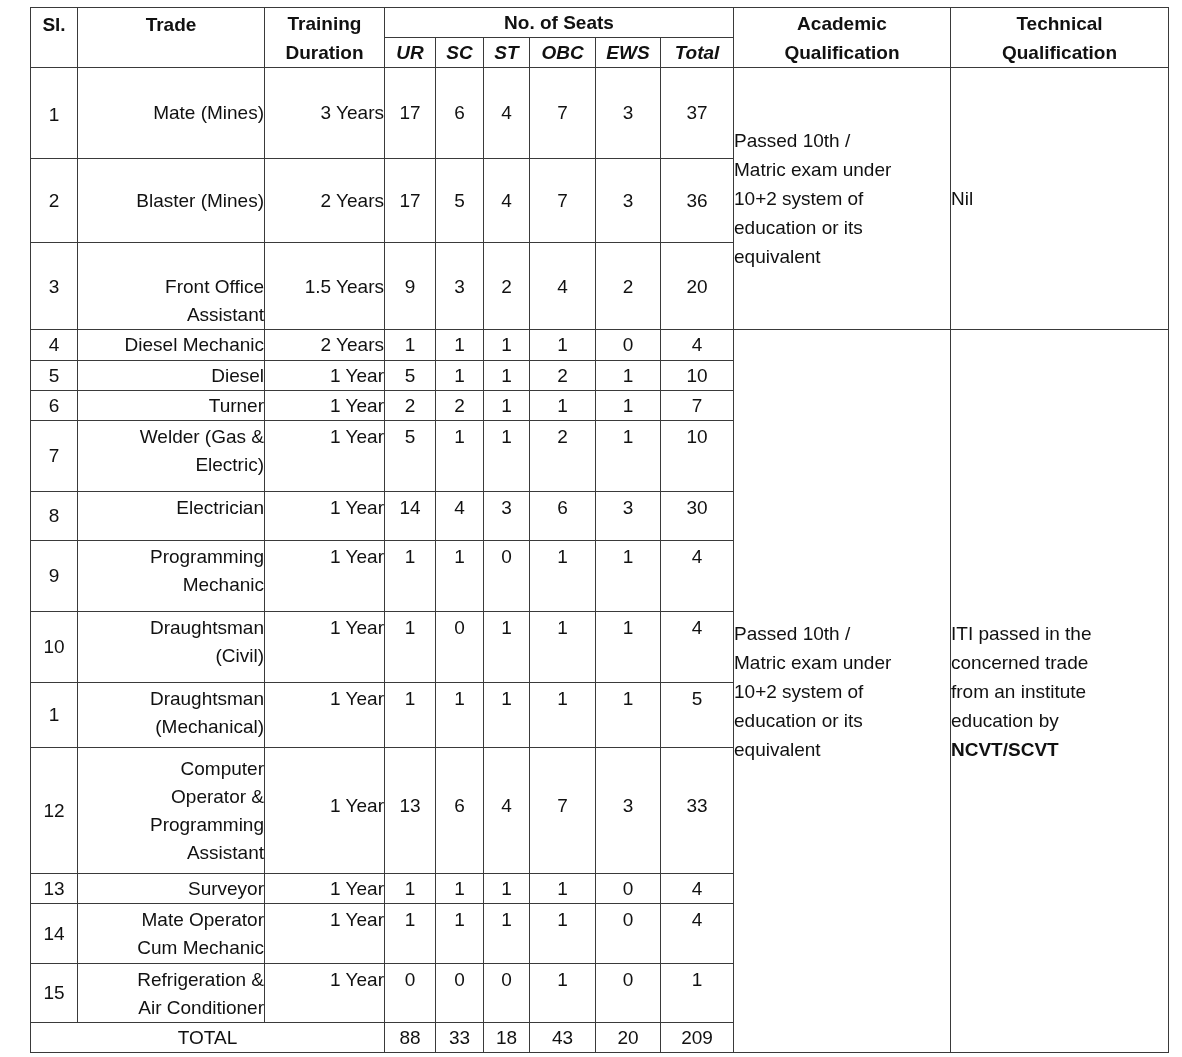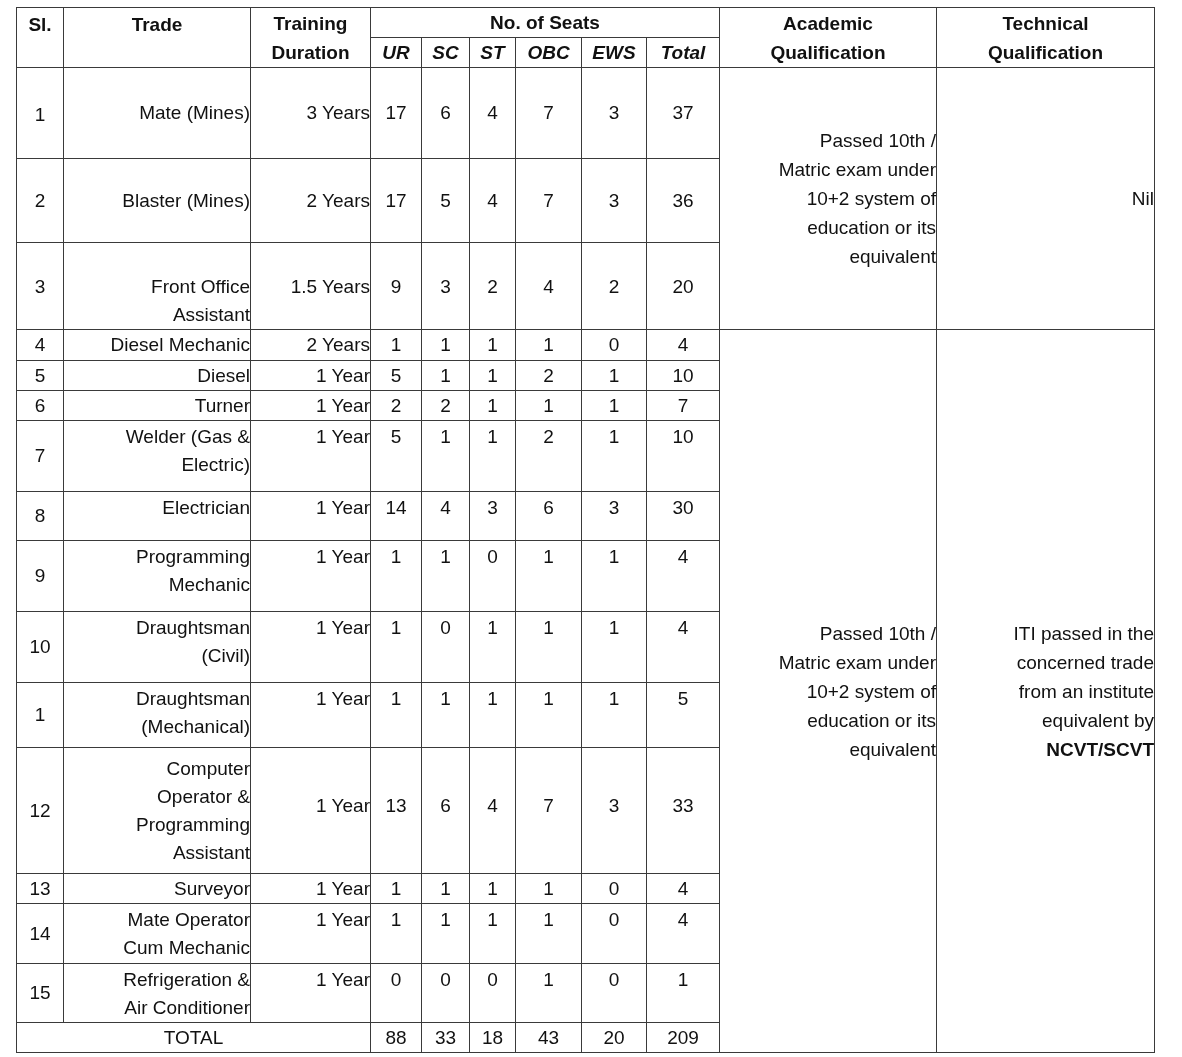--- a/index.html
+++ b/index.html
@@ -1,30 +1,30 @@
 <!DOCTYPE html>
 <html><head>
   <meta charset="utf-8">
   <style>
     html, body { margin: 0; padding: 0; background: #ffffff; }
     body { width: 1182px; height: 1057px; position: relative; overflow: hidden;
            font-family: "Liberation Sans", "DejaVu Sans", sans-serif; color: #111; }
     table.seats {
-      position: absolute; left: 16px; top: 7px;
+      position: absolute; left: 30px; top: 7px;
       border-collapse: collapse; table-layout: fixed;
       font-size: 19px; line-height: 28px;
     }
     table.seats td, table.seats th {
       border: 1.4px solid #3a3a3a; padding: 0; vertical-align: middle;
     }
     th { font-weight: bold; text-align: center; line-height: 29px; }
     .c { text-align: center; }
     .l { text-align: right; padding-left: 12px !important; }
     .top { vertical-align: top !important; padding-top: 2px !important; }
-    .qual { text-align: right; line-height: 29px; }
+    .qual { text-align: left; line-height: 29px; }
     .bold { font-weight: bold; }
     .header-thick td, .header-thick th { border-bottom: 2px solid #555; font-style: italic; }
   </style>
 </head>
 <body>
 
 <table class="seats">
   <colgroup>
     <col style="width:47px">
       <col style="width:187px">
@@ -119,21 +119,21 @@
         <span>Matric exam under</span><br>
         <span>10+2 system of</span><br>
         <span>education or its</span><br>
         <span>equivalent</span>
         <div style="height:0px"></div>
       </td>
       <td rowspan="13" class="qual">
         <span>ITI passed in the</span><br>
         <span>concerned trade</span><br>
         <span>from an institute</span><br>
-        <span>equivalent by</span><br>
+        <span>education by</span><br>
         <span class="bold">NCVT/SCVT</span>
       </td>
     </tr>
 
     <tr style="height:30px">
       <td class="c">5</td>
       <td class="l">Diesel</td>
       <td class="l">1 Year</td>
       <td class="c">5</td>
       <td class="c">1</td>

